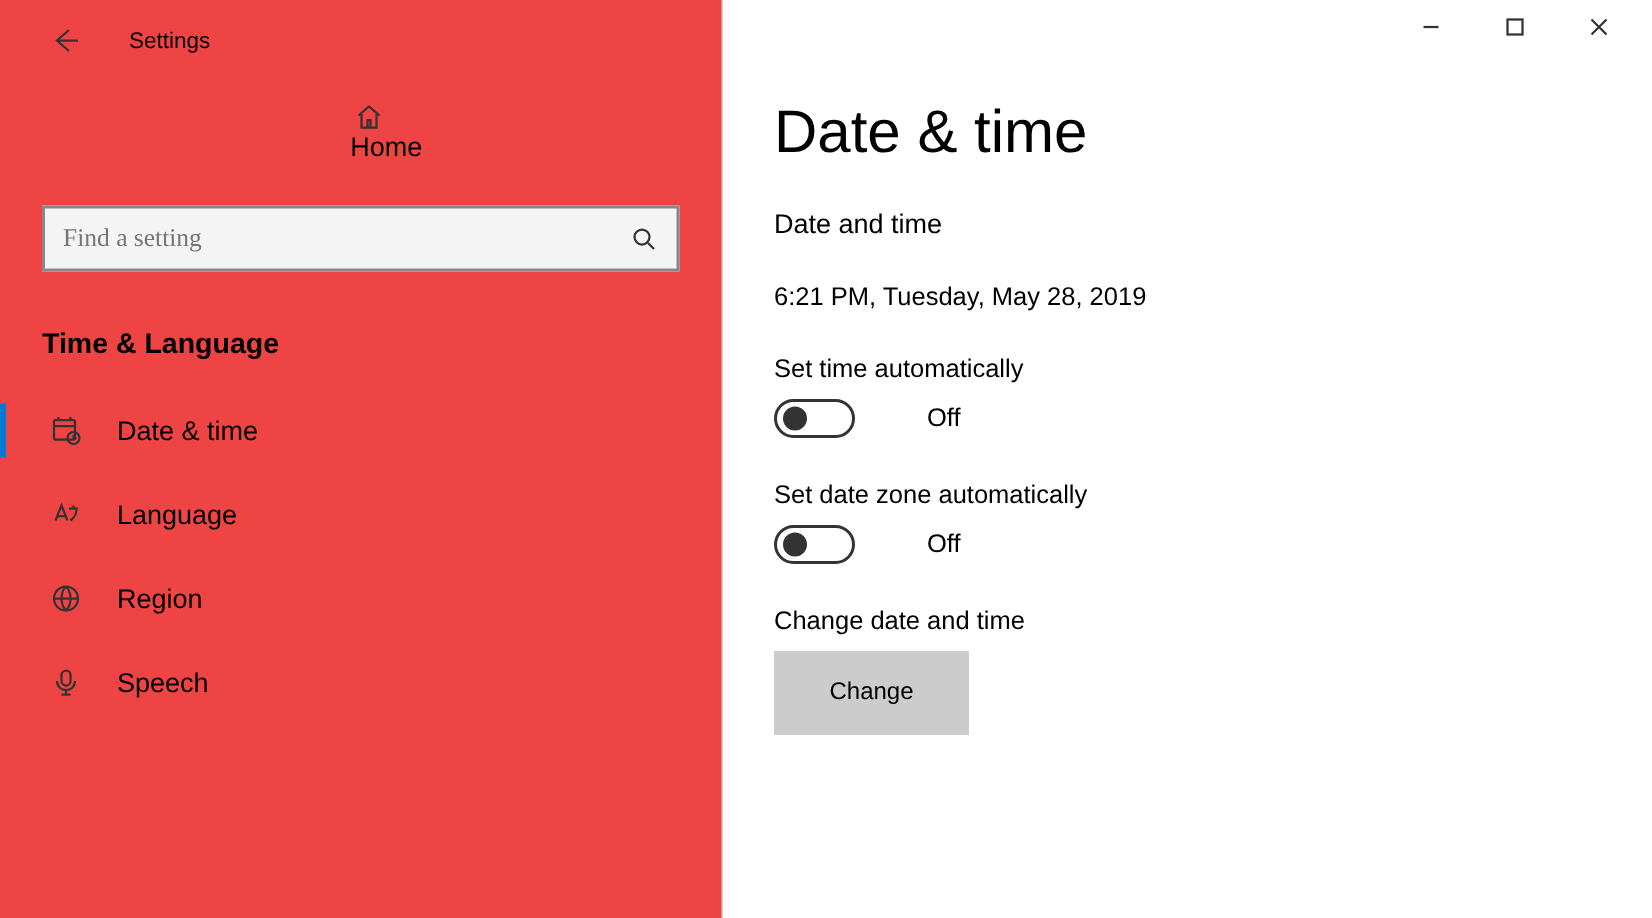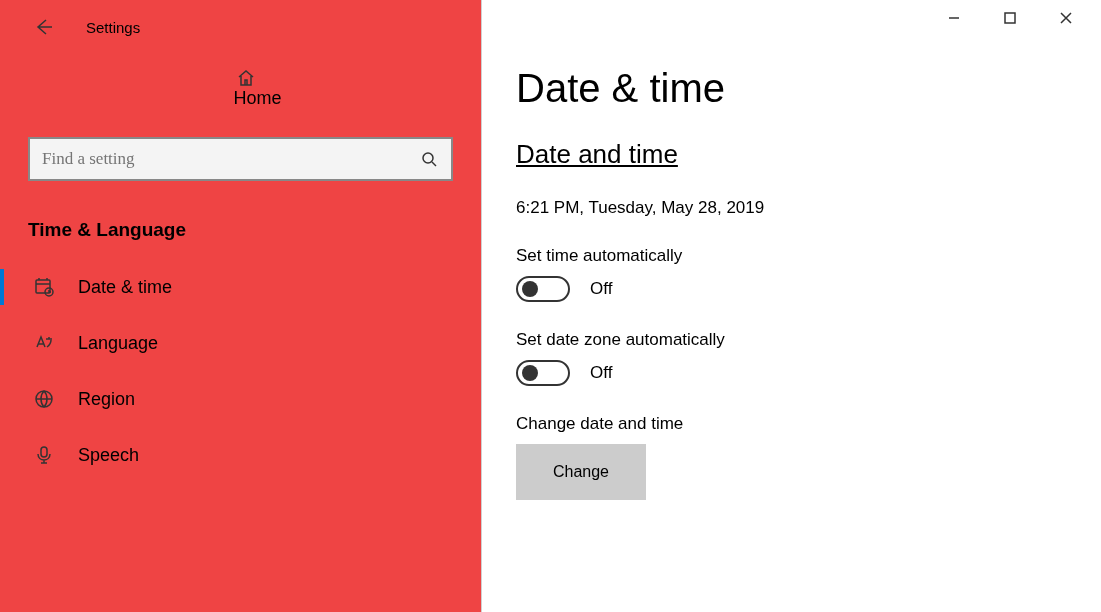--- a/index.html
+++ b/index.html
@@ -110,33 +110,32 @@
     cursor: pointer;
     color: #555;
   }
   .page-title {
     margin-top: 60px;
     font-size: 40px;
     font-weight: 300;
   }
   .section-heading {
     margin-top: 28px;
-    font-size: 26px;
+    font-size: 18px;
     font-weight: 400;
-    text-decoration: underline;
   }
   .datetime-display {
     margin-top: 28px;
     font-size: 17px;
   }
   .setting-label {
     margin-top: 28px;
     font-size: 17px;
   }
-  .toggle-row { margin-top: 10px; display:flex; align-items:center; }
+  .toggle-row { margin-top: 10px; display:flex; align-items:center;gap:28px; }
   .toggle {
     width: 54px;
     height: 26px;
     border: 2px solid #333;
     border-radius: 13px;
     position: relative;
     margin-right: 20px;
     cursor: pointer;
   }
   .toggle .knob {

